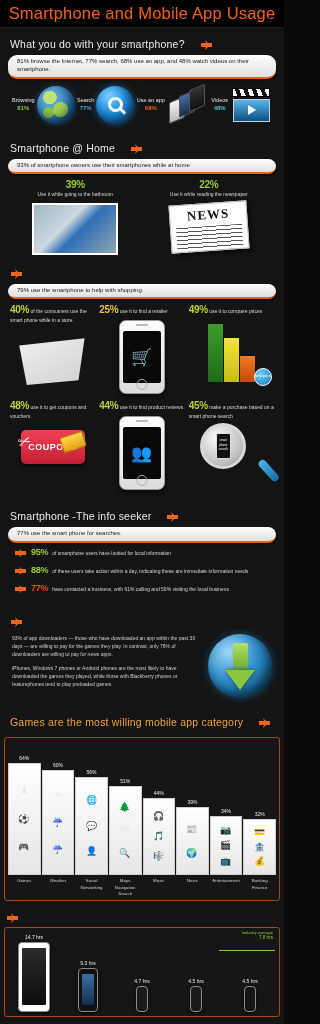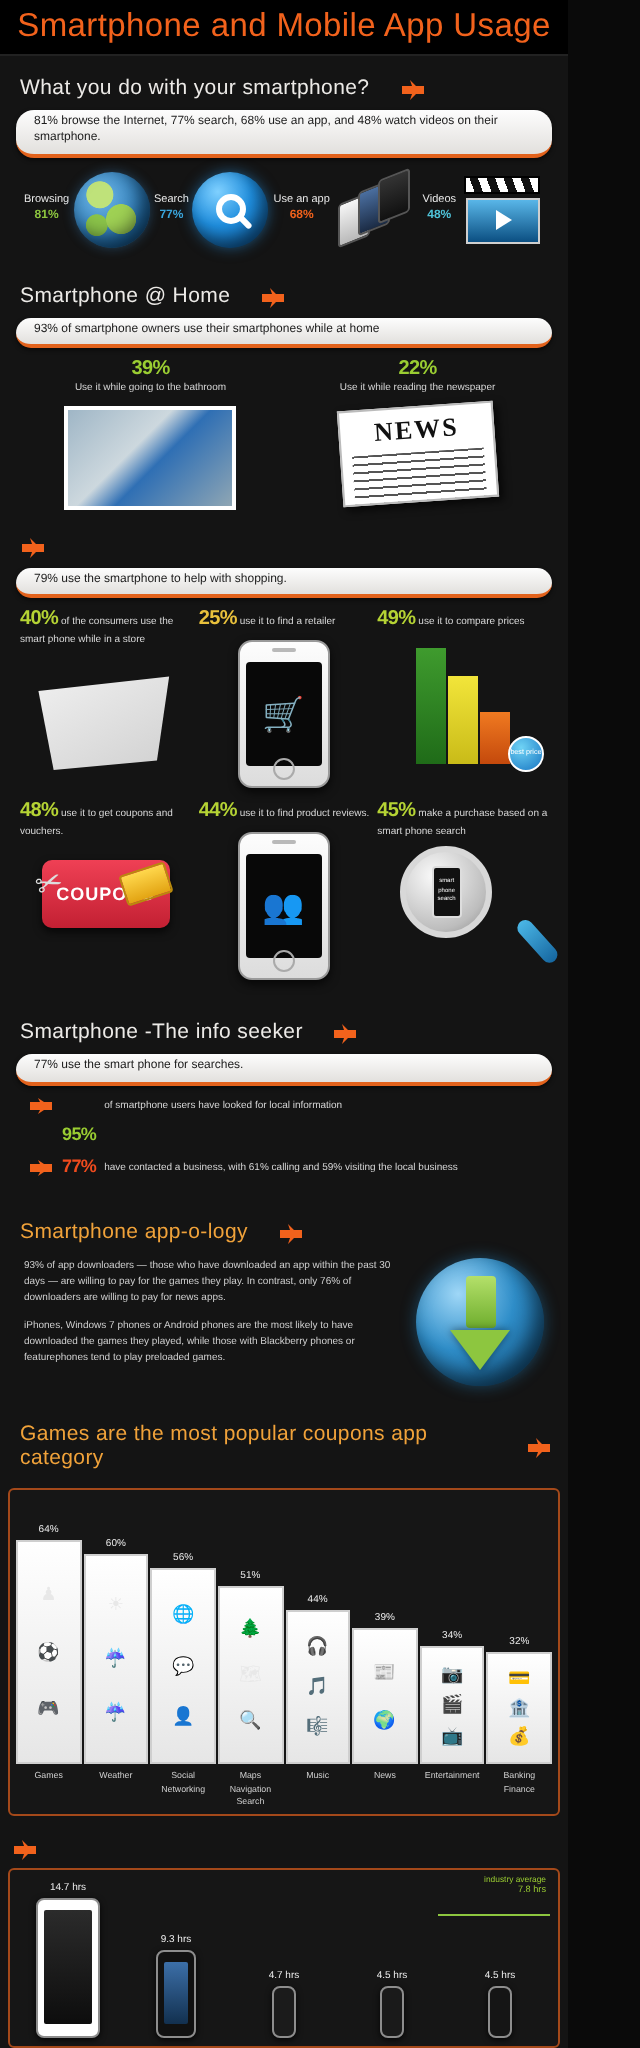--- a/index.html
+++ b/index.html
@@ -253,21 +253,21 @@
   .magnifier .minip {
     width: 15px; height: 26px; background: #111; border: 1px solid #ddd;
     border-radius: 2px; color: #fff; font-size: 3px; text-align: center;
     padding-top: 4px; line-height: 1.5;
   }
 
   
   .bullets { padding: 4px 2px 2px 6px; }
   .bullet { display: flex; align-items: flex-start; gap: 4px; margin-bottom: 6px; }
   .bullet .pct { font-size: 9px; font-weight: bold; letter-spacing: -.3px; white-space: nowrap; }
-  .bullet .pct.g { color: #9acd32; margin-top: 15px; }
+  .bullet .pct.g { color: #9acd32; }
   .bullet .pct.o { color: #ef4b1e; }
   .bullet .txt { font-size: 5px; color: #d6d6d6; line-height: 1.5; padding-top: 3px; }
 
   
   .appology { display: flex; gap: 6px; padding: 2px 4px 6px 4px; align-items: flex-start; }
   .appology .para { flex: 1; }
   .appology p {
     font-size: 5px; color: #cfcfcf; line-height: 1.6; margin-bottom: 6px;
   }
   .dl-globe {
@@ -537,50 +537,58 @@
       </span>
       <span class="pct g">95%</span>
       <span class="txt">of smartphone users have looked for local information</span>
     </div>
     <div class="bullet">
       <span class="pointer">
         <svg width="13" height="12" viewBox="0 0 13 12">
             <path d="M1 4h5l-1-2 3 2h4v4H8l-3 2 1-2H1z" fill="#f2621c"></path>
           </svg>
       </span>
+      <span class="pct g">88%</span>
+      <span class="txt">of these users take action within a day, indicating these are immediate information needs</span>
+    </div>
+    <div class="bullet">
+      <span class="pointer">
+        <svg width="13" height="12" viewBox="0 0 13 12">
+            <path d="M1 4h5l-1-2 3 2h4v4H8l-3 2 1-2H1z" fill="#f2621c"></path>
+          </svg>
+      </span>
       <span class="pct o">77%</span>
       <span class="txt">have contacted a business, with 61% calling and 59% visiting the local business</span>
     </div>
   </div>
 </div>
 
 <div class="section">
   <div class="sect-head">
-    <div class="h orange">Smartphone app-o-logy</div>
     <span class="pointer">
       <svg width="13" height="12" viewBox="0 0 13 12">
           <path d="M1 5h5l-1-3 3 3h4v4H8l-3 3 1-3H1z" fill="#f2621c"></path>
         </svg>
     </span>
   </div>
   <div class="appology">
     <div class="para">
       <p>93% of app downloaders — those who have downloaded an app within the past 30 days — are willing to pay for the games they play. In contrast, only 76% of downloaders are willing to pay for news apps.</p>
       <p>iPhones, Windows 7 phones or Android phones are the most likely to have downloaded the games they played, while those with Blackberry phones or featurephones tend to play preloaded games.</p>
     </div>
     <div class="dl-globe">
       <div class="shaft"></div>
       <div class="arrow"></div>
     </div>
   </div>
 </div>
 
 <div class="section">
   <div class="sect-head">
-    <div class="h orange">Games are the most popular coupons app category</div>
+    <div class="h orange">Games are the most willing mobile app category</div>
     <span class="pointer">
       <svg width="13" height="12" viewBox="0 0 13 12">
           <path d="M1 5h5l-1-3 3 3h4v4H8l-3 3 1-3H1z" fill="#f2621c"></path>
         </svg>
     </span>
   </div>
 </div>
 <div class="chart-box">
   <div class="bars" id="cat-bars">
       <div class="bar-wrap">

